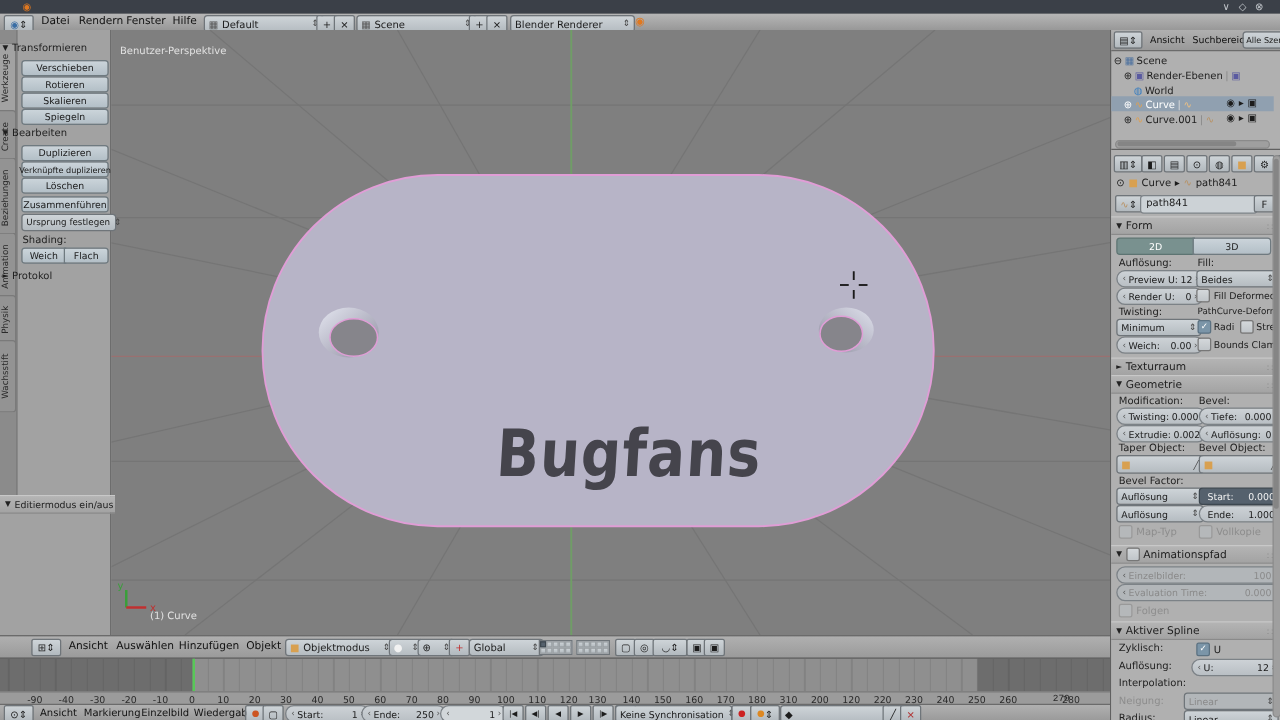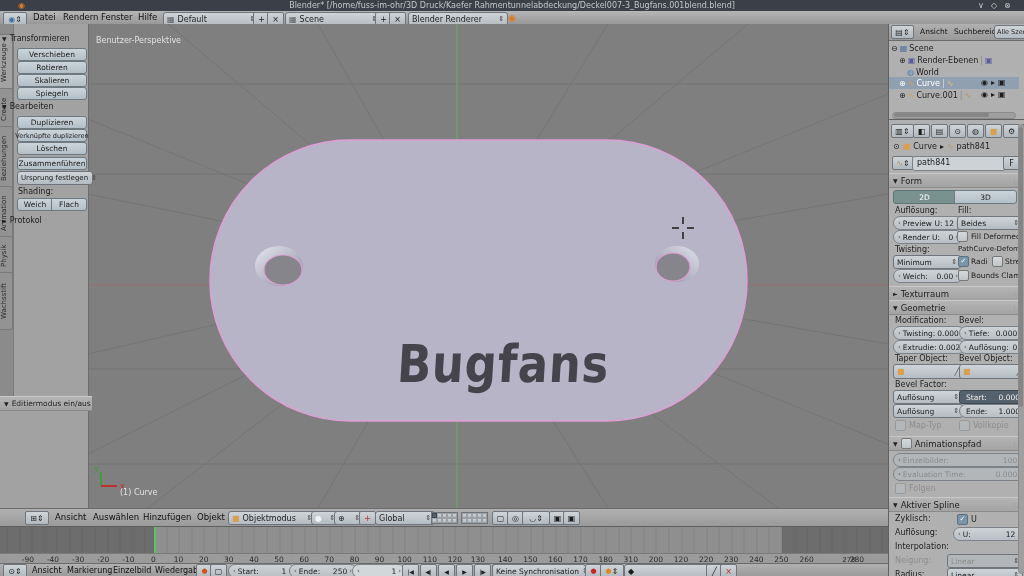--- a/index.html
+++ b/index.html
@@ -54,21 +54,20 @@
   .scroll{background:#9f9f9f;border:1px solid #8a8a8a;border-radius:4px}
   .thumb{background:#858585;border-radius:4px;position:absolute}
   .bugfans{font-weight:bold;color:#45444c;font-size:52px;letter-spacing:1px;transform:scaleX(.86) skewX(-4deg)}
   .wm{color:#e2e2e2}
 </style>
 </head>
 <body>
 
 <div class="abs titlebar row">
   <span class="abs" style="left:18px;top:1px;color:#e07820;font-size:8px">◉</span>
-  <span class="abs" style="left:0;width:1024px;text-align:center">Blender* [/home/fuss-im-ohr/3D Druck/Kaefer Rahmentunnelabdeckung/Deckel007-3_Bugfans.001blend.blend]</span>
   <span class="abs" style="left:978px;top:1px">∨</span>
   <span class="abs" style="left:991px;top:1px">◇</span>
   <span class="abs" style="left:1004px;top:1px">⊗</span>
 </div>
 
 <div class="abs menubar">
   <div class="abs ibtn" style="left:3px;top:1px;width:20px">
     <span style="color:#3a6ea5">◉</span>
       <span class="ud">⇕</span>
   </div>

